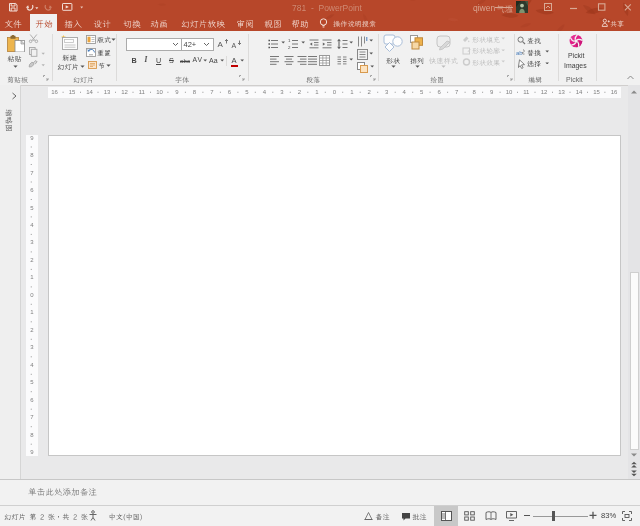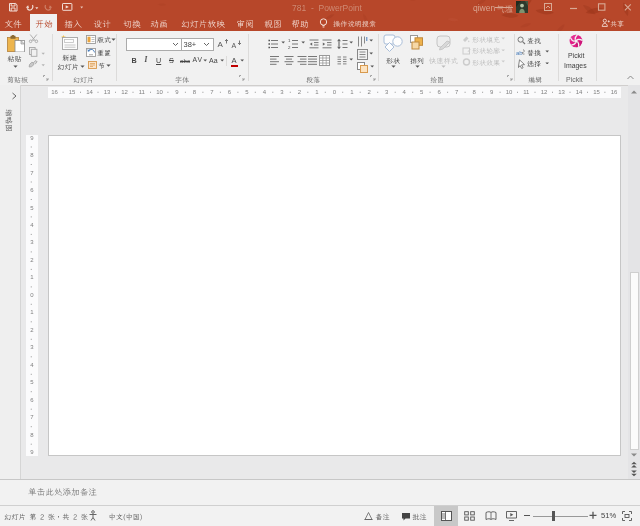--- a/index.html
+++ b/index.html
@@ -263,21 +263,21 @@
     <path fill="#3f3f3f" d="M5.3 4.5Q5.3 5.0 5.2 5.7Q5.2 6.3 5.1 6.3Q5.1 6.3 5.1 6.3Q4.7 6.2 4.3 5.9Q4.2 5.9 4.1 5.9Q4.1 5.9 4.1 5.9Q4.1 6.0 4.3 6.2Q4.5 6.5 4.8 6.7Q5.1 6.9 5.2 6.9Q5.3 6.9 5.3 6.8Q5.4 6.8 5.5 6.7Q5.5 6.7 5.6 6.5Q5.6 6.4 5.6 6.2Q5.7 5.3 5.8 4.5L5.8 4.3Q5.8 4.2 5.7 4.1Q5.6 4.1 5.5 4.1H5.5Q5.4 4.1 5.4 4.1L1.6 4.3Q1.5 4.3 1.4 4.3Q1.3 4.3 1.3 4.3Q1.3 4.3 1.3 4.3Q1.3 4.4 1.4 4.6Q1.5 4.7 1.6 4.7H1.8Q1.8 4.7 1.9 4.7L3.1 4.6L3.1 7.3Q3.1 7.5 3.1 7.7Q3.1 7.8 3.1 7.8Q3.1 8.0 3.2 8.0Q3.3 8.1 3.4 8.1Q3.5 8.1 3.5 7.9L3.6 4.6ZM4.1 3.8Q4.1 3.9 4.2 3.9Q4.3 3.9 4.4 3.7Q4.5 3.4 4.6 3.0L6.5 2.9Q6.6 2.9 6.6 2.9Q6.6 2.7 6.5 2.6Q6.4 2.5 6.3 2.5Q6.2 2.5 6.1 2.6Q6.0 2.6 5.8 2.6L4.8 2.7Q4.9 2.2 4.9 2.0Q4.9 1.8 4.6 1.7Q4.5 1.6 4.4 1.6Q4.3 1.6 4.3 1.7Q4.3 1.7 4.4 1.8Q4.4 1.9 4.4 2.0V2.0Q4.4 2.5 4.3 2.7L2.9 2.8L2.8 2.0Q2.8 1.9 2.7 1.8Q2.6 1.8 2.4 1.8Q2.1 1.8 2.1 1.8Q2.1 1.9 2.2 2.0Q2.3 2.1 2.3 2.2L2.4 2.8L1.0 2.9Q0.9 2.9 0.8 2.9Q0.7 2.8 0.7 2.8Q0.7 2.8 0.7 2.9Q0.7 3.0 0.8 3.2Q0.9 3.2 1.1 3.2H1.2Q1.2 3.2 1.3 3.2L2.5 3.2L2.5 3.3Q2.5 3.3 2.5 3.4V3.5Q2.5 3.5 2.5 3.6V3.6Q2.5 3.7 2.6 3.8Q2.7 3.9 2.8 3.9Q3.0 3.9 3.0 3.8V3.7L2.9 3.1L4.3 3.1Z"></path>
   </svg>
 <svg style="position:absolute;left:106px;top:63.5px" width="5" height="3" viewBox="0 0 5 3">
     <path d="M0.4 0.4h4.2L2.5 2.7z" fill="#555"></path>
   </svg>
 <div style="position:absolute;left:126px;top:38px;width:54px;height:11px;background:#fff;border:1px solid #ababab"></div>
 <svg style="position:absolute;left:172px;top:41.5px" width="7" height="5" viewBox="0 0 7 5">
     <path d="M1 1l2.5 2.5L6 1" stroke="#666" fill="none"></path>
   </svg>
 <div style="position:absolute;left:181px;top:38px;width:31px;height:11px;background:#fff;border:1px solid #ababab"></div>
-<div style="position:absolute;left:183.5px;top:40.5px;font-size:7.5px;color:#444;font-weight:normal;line-height:1;white-space:nowrap;">38+</div>
+<div style="position:absolute;left:183.5px;top:40.5px;font-size:7.5px;color:#444;font-weight:normal;line-height:1;white-space:nowrap;">42+</div>
 <svg style="position:absolute;left:203px;top:41.5px" width="7" height="5" viewBox="0 0 7 5">
     <path d="M1 1l2.5 2.5L6 1" stroke="#666" fill="none"></path>
   </svg>
 <div style="position:absolute;left:217.5px;top:40.5px;font-size:8px;color:#555;font-weight:normal;line-height:1;white-space:nowrap;">A</div>
 <svg style="position:absolute;left:224px;top:39px" width="5" height="5" viewBox="0 0 5 5">
     <path d="M2.5 0.5v4M1 2l1.5-1.5L4 2" stroke="#555" fill="none" stroke-width="0.8"></path>
   </svg>
 <div style="position:absolute;left:231.5px;top:41.5px;font-size:7px;color:#555;font-weight:normal;line-height:1;white-space:nowrap;">A</div>
 <svg style="position:absolute;left:237px;top:40px" width="5" height="5" viewBox="0 0 5 5">
     <path d="M2.5 0.5v4M1 3l1.5 1.5L4 3" stroke="#555" fill="none" stroke-width="0.8"></path>
@@ -616,18 +616,18 @@
 <svg style="position:absolute;left:506px;top:511px" width="11" height="10" viewBox="0 0 11 10">
     <path d="M0.5 0.5h10v6.5h-10zM3 9.5h5" stroke="#555" fill="none" stroke-width="0.9"></path>
     <path d="M4.3 2l3 1.8-3 1.8z" fill="#555"></path>
   </svg>
 <div style="position:absolute;left:524px;top:515px;width:6px;height:1.4px;background:#555"></div>
 <div style="position:absolute;left:533px;top:515.5px;width:55px;height:1px;background:#999"></div>
 <div style="position:absolute;left:551.5px;top:511px;width:3.5px;height:10px;background:#555"></div>
 <svg style="position:absolute;left:589px;top:511px" width="8" height="9" viewBox="0 0 8 9">
     <path d="M4 0.8v7M0.5 4.3h7" stroke="#555" stroke-width="1.3"></path>
   </svg>
-<div style="position:absolute;left:601px;top:512px;font-size:7.6px;color:#444;font-weight:normal;line-height:1;white-space:nowrap;">51%</div>
+<div style="position:absolute;left:601px;top:512px;font-size:7.6px;color:#444;font-weight:normal;line-height:1;white-space:nowrap;">83%</div>
 <svg style="position:absolute;left:622px;top:510.5px" width="10" height="10" viewBox="0 0 10 10">
     <g fill="none" stroke="#555" stroke-width="0.9">
       <path d="M0.5 3V0.5H3M7 0.5h2.5V3M9.5 7v2.5H7M3 9.5H0.5V7"></path>
       <rect x="3" y="3.5" width="4" height="3"></rect>
     </g>
   </svg>
 </body></html>

